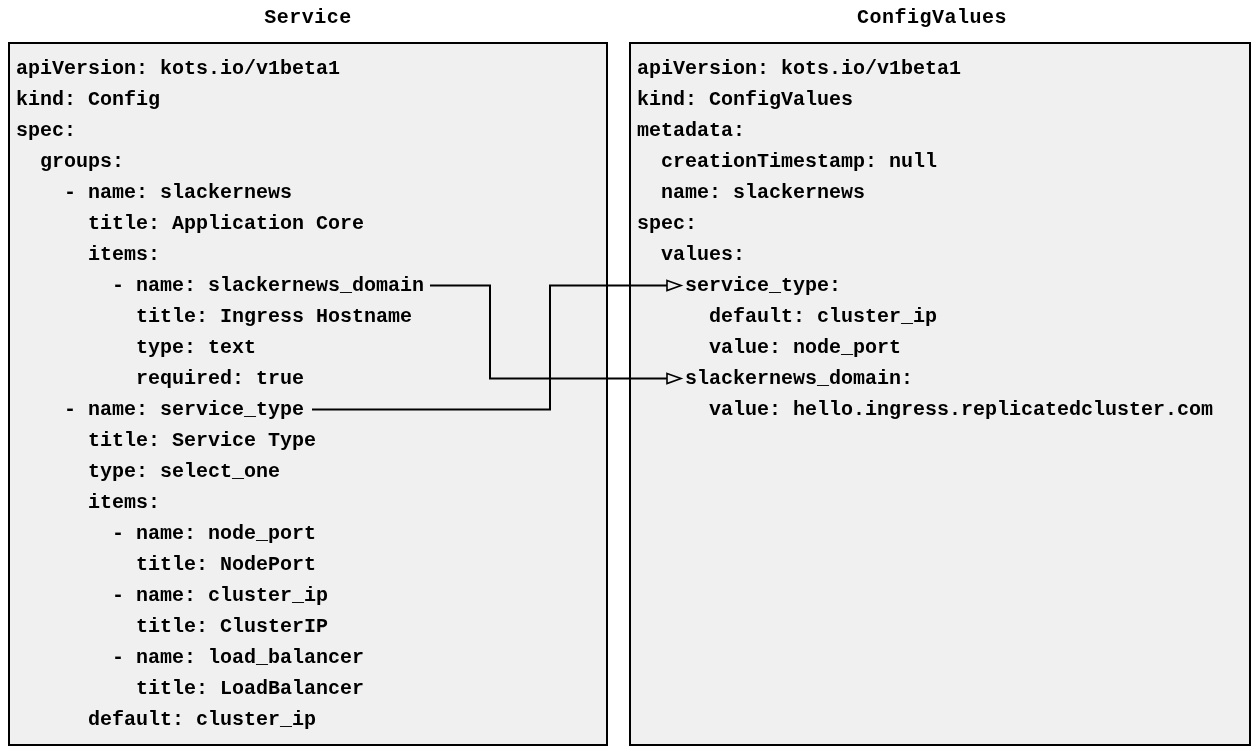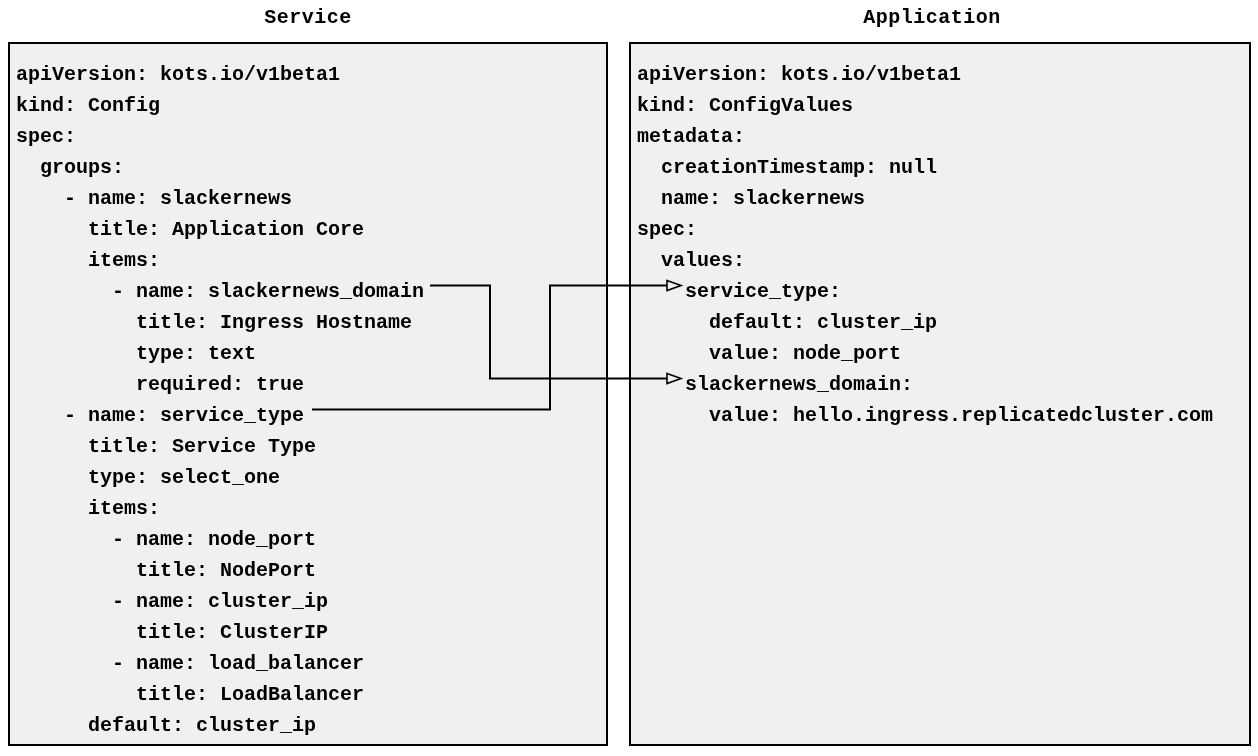--- a/index.html
+++ b/index.html
@@ -31,21 +31,21 @@
     top: 42px;
     height: 704px;
     box-sizing: border-box;
     background: var(--panel-bg, #f0f0f0);
     border: 2px solid var(--panel-border, #000000);
   }
   #panel-config { left: 8px; width: 600px; }
   #panel-configvalues { left: 629px; width: 622px; }
   .panel pre {
     margin: 0;
-    padding: 15px 6px;
+    padding: 9px 6px;
     font: bold 20px/31px "Liberation Mono", "DejaVu Sans Mono", monospace;
     color: var(--text-color, #000000);
     white-space: pre;
   }
   #connector-overlay {
     position: absolute;
     left: 0;
     top: 0;
     z-index: 5;
     pointer-events: none;
@@ -62,21 +62,21 @@
     stroke-linejoin: miter;
   }
 </style>
 </head>
 <body>
 
 <div>
 
   <div class="panel-title" id="title-config">Service</div>
 
-  <div class="panel-title" id="title-configvalues">Application</div>
+  <div class="panel-title" id="title-configvalues">ConfigValues</div>
 
   <div class="panel" id="panel-config">
     <pre>apiVersion: kots.io/v1beta1
 kind: Config
 spec:
   groups:
     - name: slackernews
       title: Application Core
       items:
         - name: slackernews_domain

